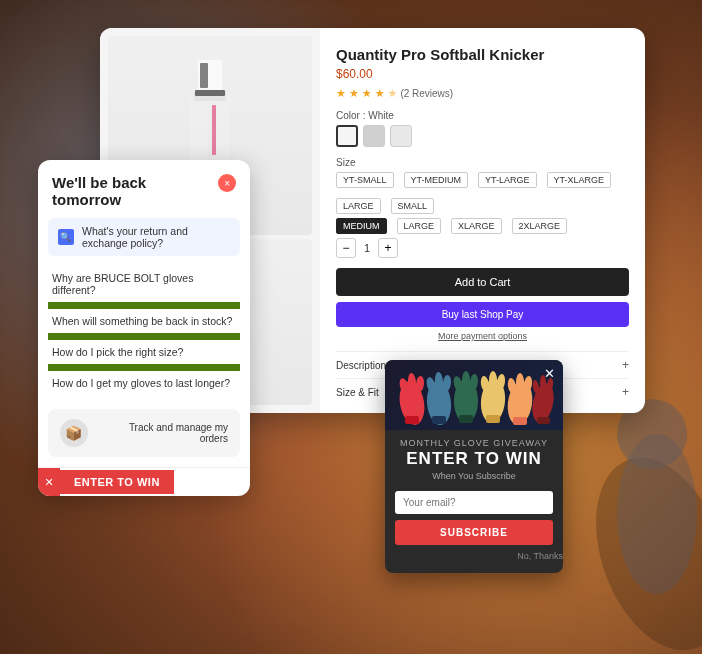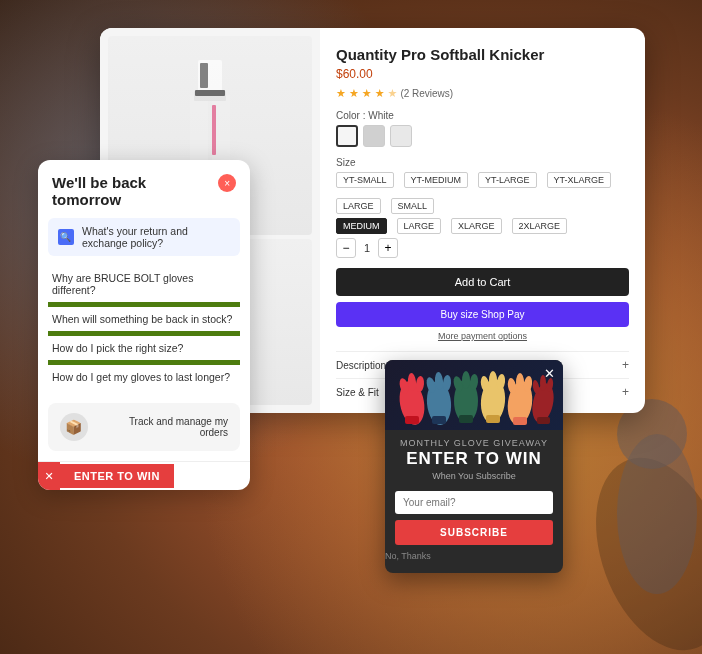--- a/index.html
+++ b/index.html
@@ -300,21 +300,21 @@
       color: #333;
     }
 
     .chat-faq {
       padding: 0 10px 8px;
     }
     .chat-faq-item {
       padding: 6px 4px;
       font-size: 10.5px;
       color: #333;
-      border-bottom: 5px solid #4d7c0f;
+      border-bottom: 7px solid #4d7c0f;
       cursor: pointer;
     }
     .chat-faq-item:last-child { border-bottom: none; }
 
     .chat-track {
       margin: 6px 10px 10px;
       padding: 10px 12px;
       background: #f5f5f5;
       border-radius: 8px;
       display: flex;
@@ -453,21 +453,21 @@
       border-radius: 3px;
       width: calc(100% - 20px);
       font-size: 10px;
       font-weight: 700;
       cursor: pointer;
       letter-spacing: 1px;
       text-transform: uppercase;
     }
 
     .popup-no-thanks {
-      text-align: left;
+      text-align: right;
       color: #888;
       font-size: 9px;
       cursor: pointer;
     }
 
     
     .player-silhouette {
       position: absolute;
       right: 0;
       bottom: 0;
@@ -564,21 +564,21 @@
     </div>
 
     <div class="qty-control">
       <button class="qty-btn">−</button>
       <span class="qty-value">1</span>
       <button class="qty-btn">+</button>
     </div>
 
     <button class="add-to-cart-btn">Add to Cart</button>
     <button class="buy-now-btn">
-      <span>Buy size Shop Pay</span>
+      <span>Buy last Shop Pay</span>
     </button>
     <div class="more-options">More payment options</div>
 
     <div class="accordion-item">
       <span class="accordion-label">Description</span>
       <span class="accordion-icon">+</span>
     </div>
     <div class="accordion-item">
       <span class="accordion-label">Size &amp; Fit</span>
       <span class="accordion-icon">+</span>

